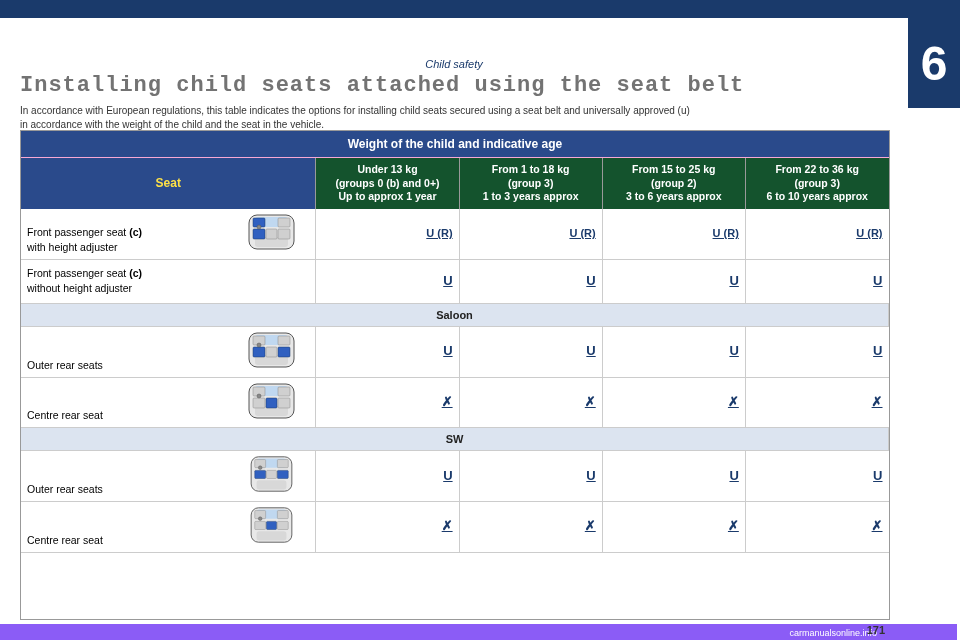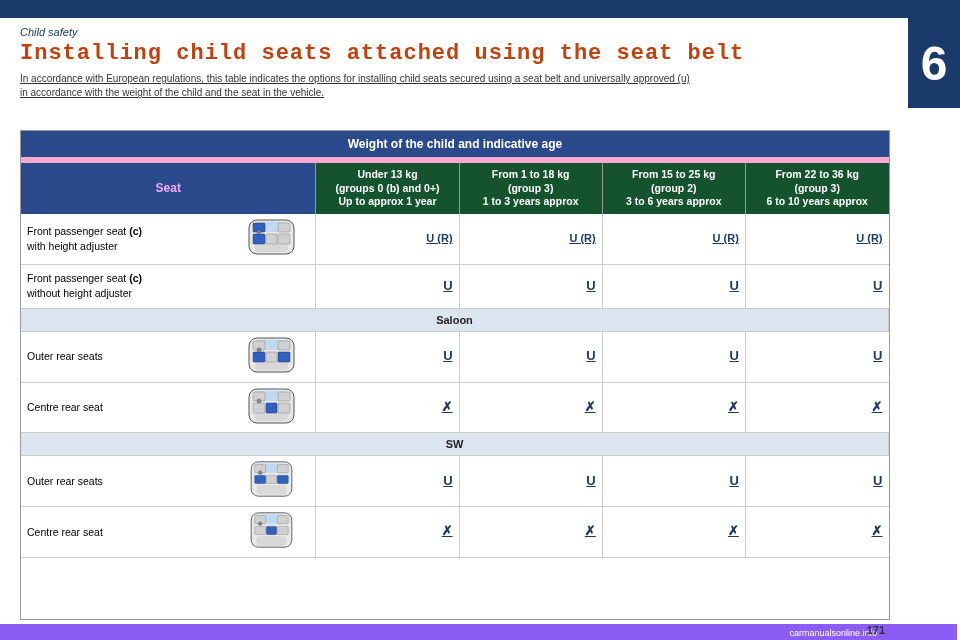--- a/index.html
+++ b/index.html
@@ -43,64 +43,64 @@
     
     .header-section {
       position: absolute;
       top: 18px;
       left: 0;
       right: 52px;
       padding: 8px 20px 4px 20px;
     }
 
     .page-category {
-      text-align: left;
+      text-align: center;
       color: #1a3a6b;
       font-size: 11px;
       font-style: italic;
       margin-bottom: 4px;
+      margin-top: 32px;
     }
 
     .page-title {
       font-size: 22px;
       font-family: 'Courier New', monospace;
-      color: #c2410c;
+      color: #737373;
       font-weight: bold;
       letter-spacing: 1px;
       margin-bottom: 6px;
       line-height: 1.1;
     }
 
     .page-subtitle {
       font-size: 10px;
       color: #333;
       line-height: 1.4;
       max-width: 750px;
-      text-decoration: underline;
     }
 
     
     .table-container {
       position: absolute;
       top: 130px;
       left: 20px;
       right: 70px;
       bottom: 20px;
       border: 1px solid #999;
     }
 
     
     .table-header-row {
       background: #2a4a8b;
       color: #fff;
       text-align: center;
       padding: 6px 4px;
       font-size: 12px;
       font-weight: bold;
-      border-bottom: 6px solid #f9a8d4;
+      border-bottom: 1px solid #f9a8d4;
     }
 
     table {
       width: 100%;
       border-collapse: collapse;
       font-size: 10.5px;
     }
 
     .col-seat {
       width: 34%;
@@ -119,21 +119,21 @@
       padding: 5px 4px;
       font-size: 10.5px;
       font-weight: bold;
       border-right: 1px solid #ccc;
       vertical-align: middle;
       line-height: 1.3;
     }
 
     th.seat-header {
       background: #2a4a8b;
-      color: #f0abfc;
+      color: #fde047;
       font-size: 12px;
       font-weight: bold;
     }
 
     td {
       padding: 4px 6px;
       border-right: 1px solid #ccc;
       border-bottom: 1px solid #ccc;
       vertical-align: middle;
       text-align: left;
@@ -152,21 +152,21 @@
       background: #dce4f0;
       text-align: center;
       font-weight: bold;
       font-size: 11px;
       padding: 4px;
       color: #222;
     }
 
     .seat-cell {
       display: flex;
-      align-items: center;
+      align-items: flex-end;
       gap: 8px;
     }
 
     .seat-text {
       flex: 1;
       font-size: 10.5px;
       line-height: 1.4;
     }
 
     .car-icon {

